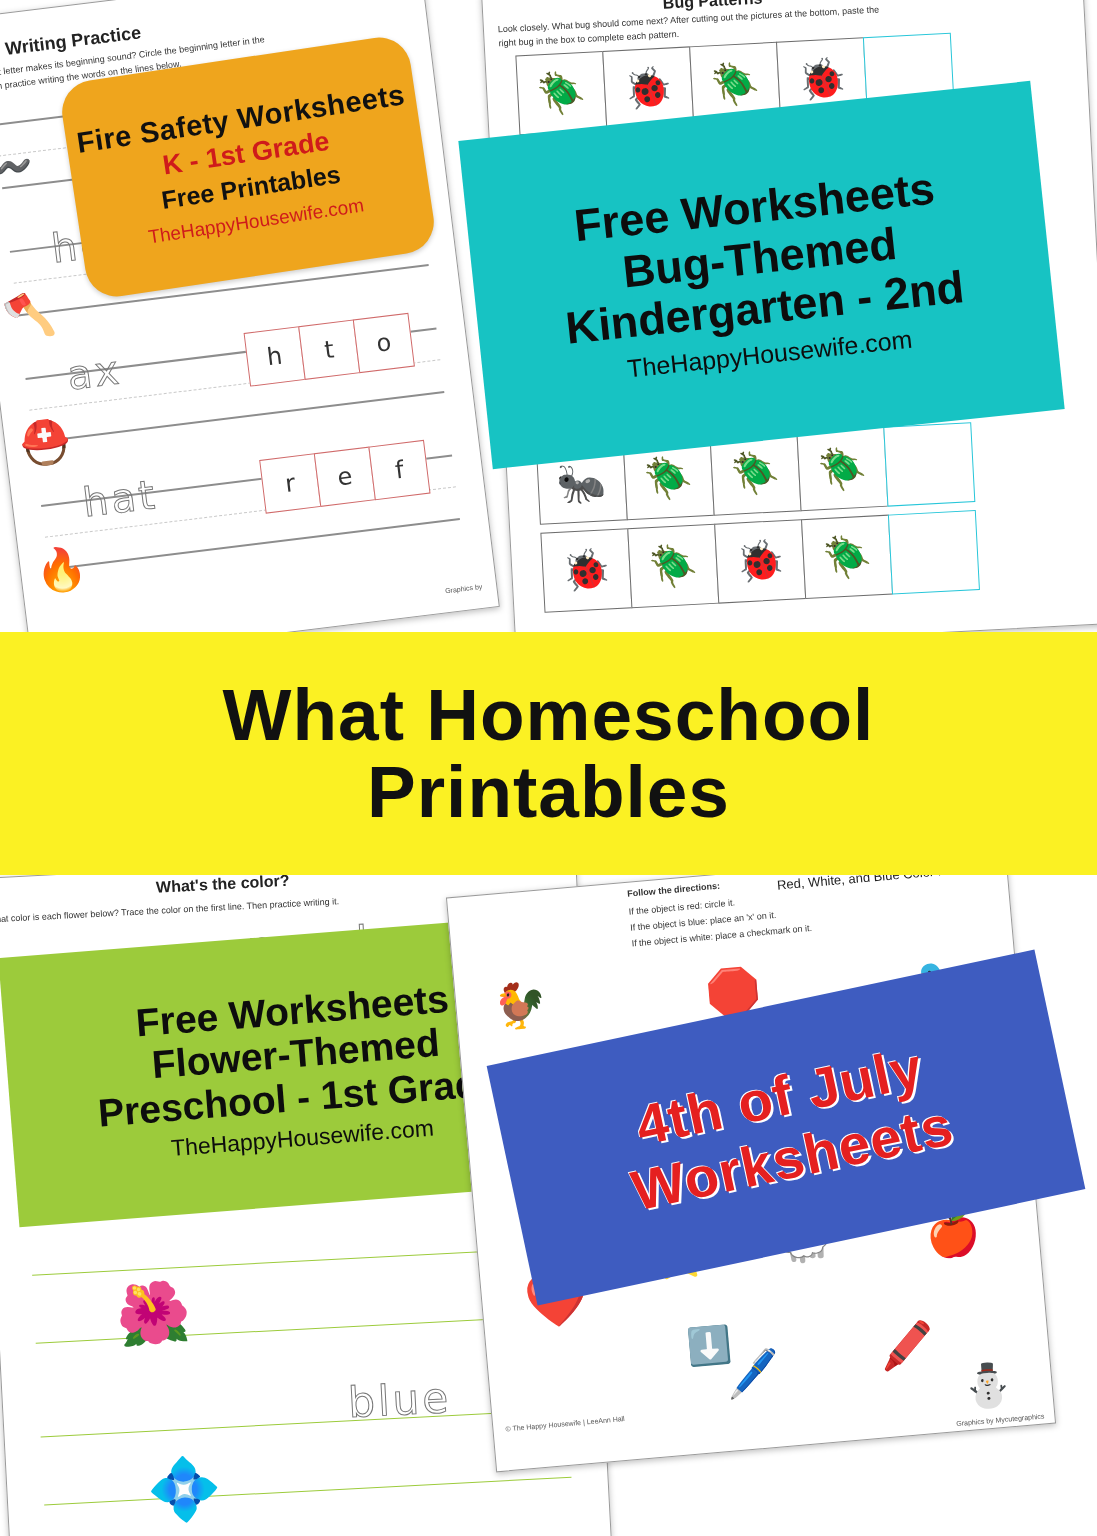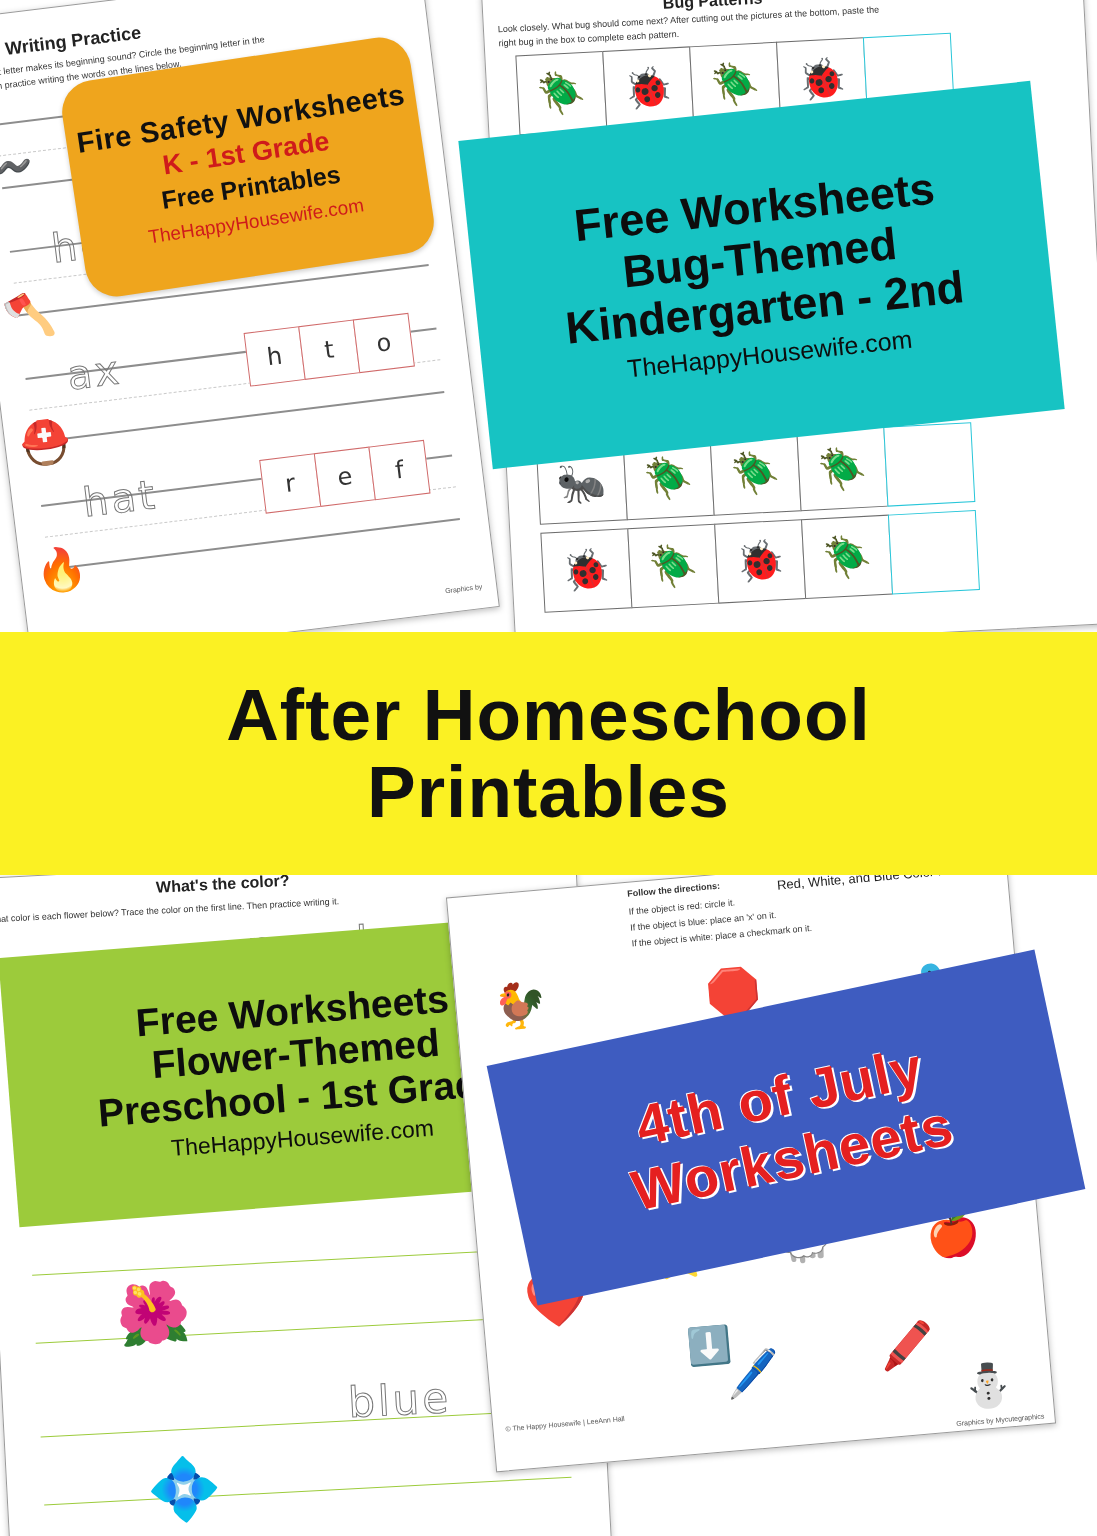--- a/index.html
+++ b/index.html
@@ -322,21 +322,21 @@
   </div>
 
   <div class="banner" id="bug-banner">
     <div class="l1">Free  Worksheets</div>
     <div class="l2">Bug-Themed</div>
     <div class="l3">Kindergarten  - 2nd</div>
     <div class="site">TheHappyHousewife.com</div>
   </div>
 
   <div id="title-band">
-    <div class="t1">After Homeschool</div>
+    <div class="t1">What Homeschool</div>
     <div class="t2">Printables</div>
   </div>
 
   <div class="sheet" id="flower-sheet" style="left:-8px; top:862px; width:600px; height:690px; transform:rotate(-3deg);">
 
     <div class="tiny-head" style="left:180px; top:8px; font-size:16px; font-weight:bold; color:#222;">What's the color?</div>
     <div class="tiny-head" style="left:10px; top:36px; width:585px;">What color is each flower below? Trace the color on the first line.  Then practice writing it.</div>
 
     <div class="lines">
       <div class="rule" style="top:100px; border-top:1px solid #9ccb3b;"></div>

